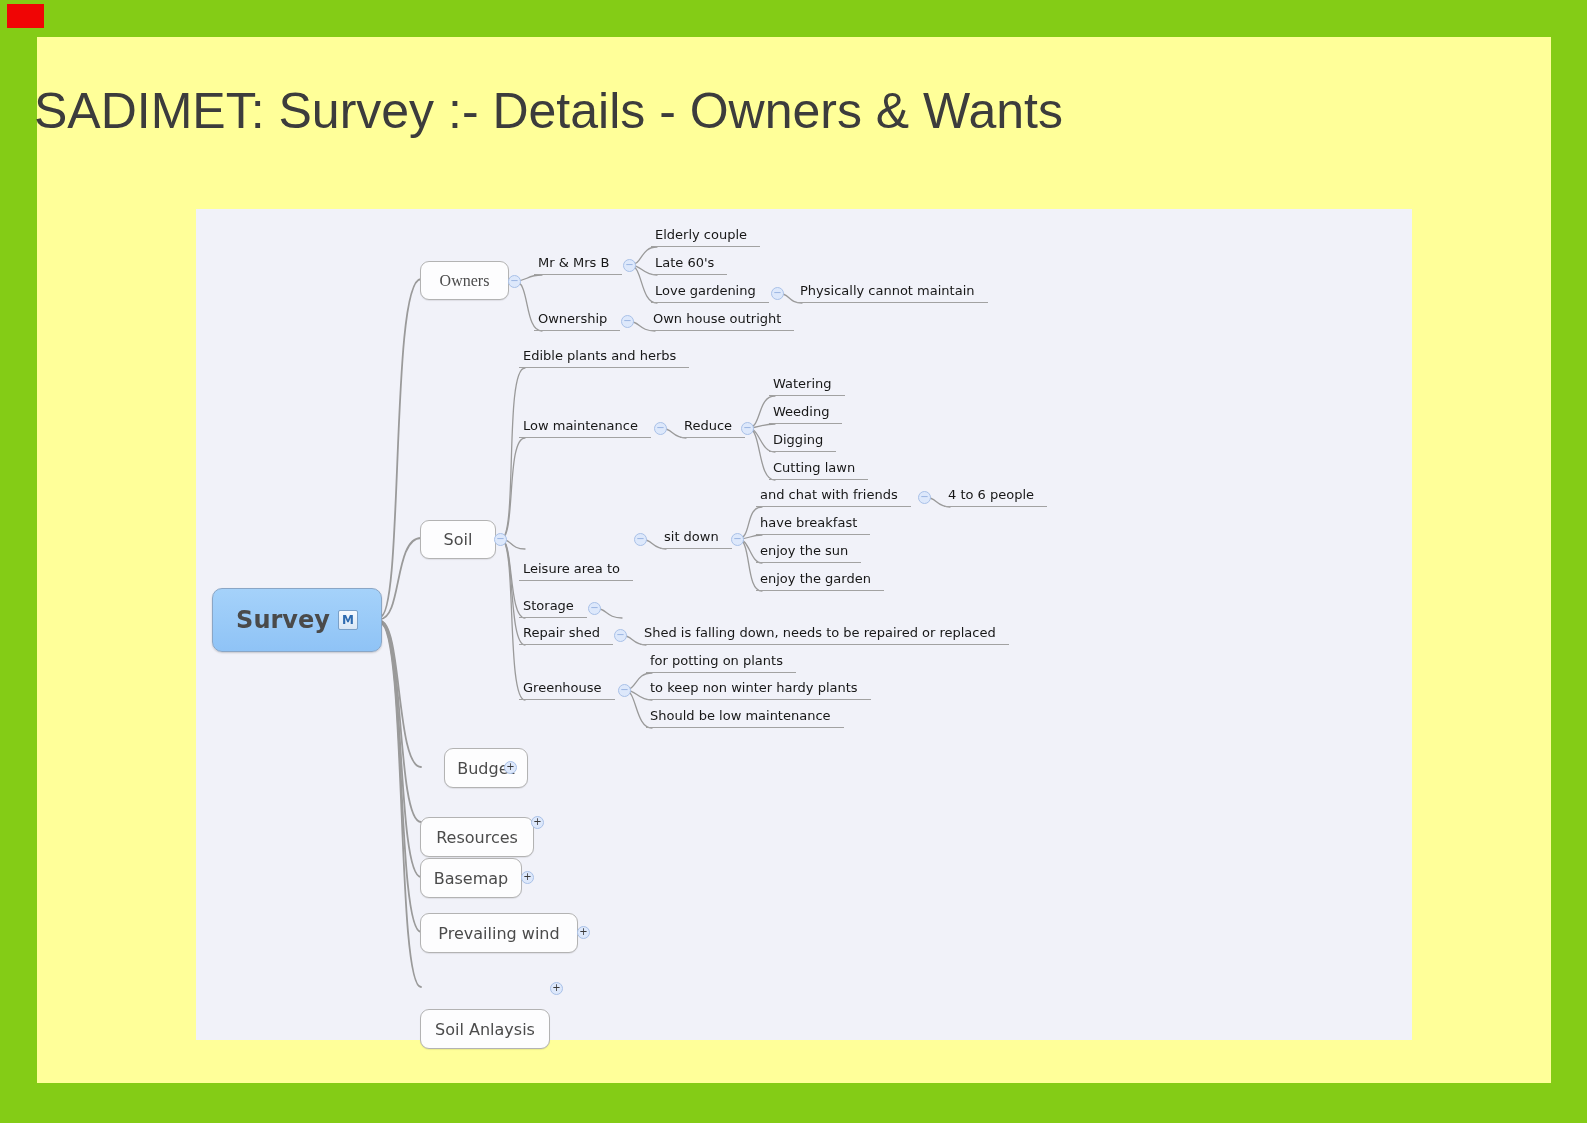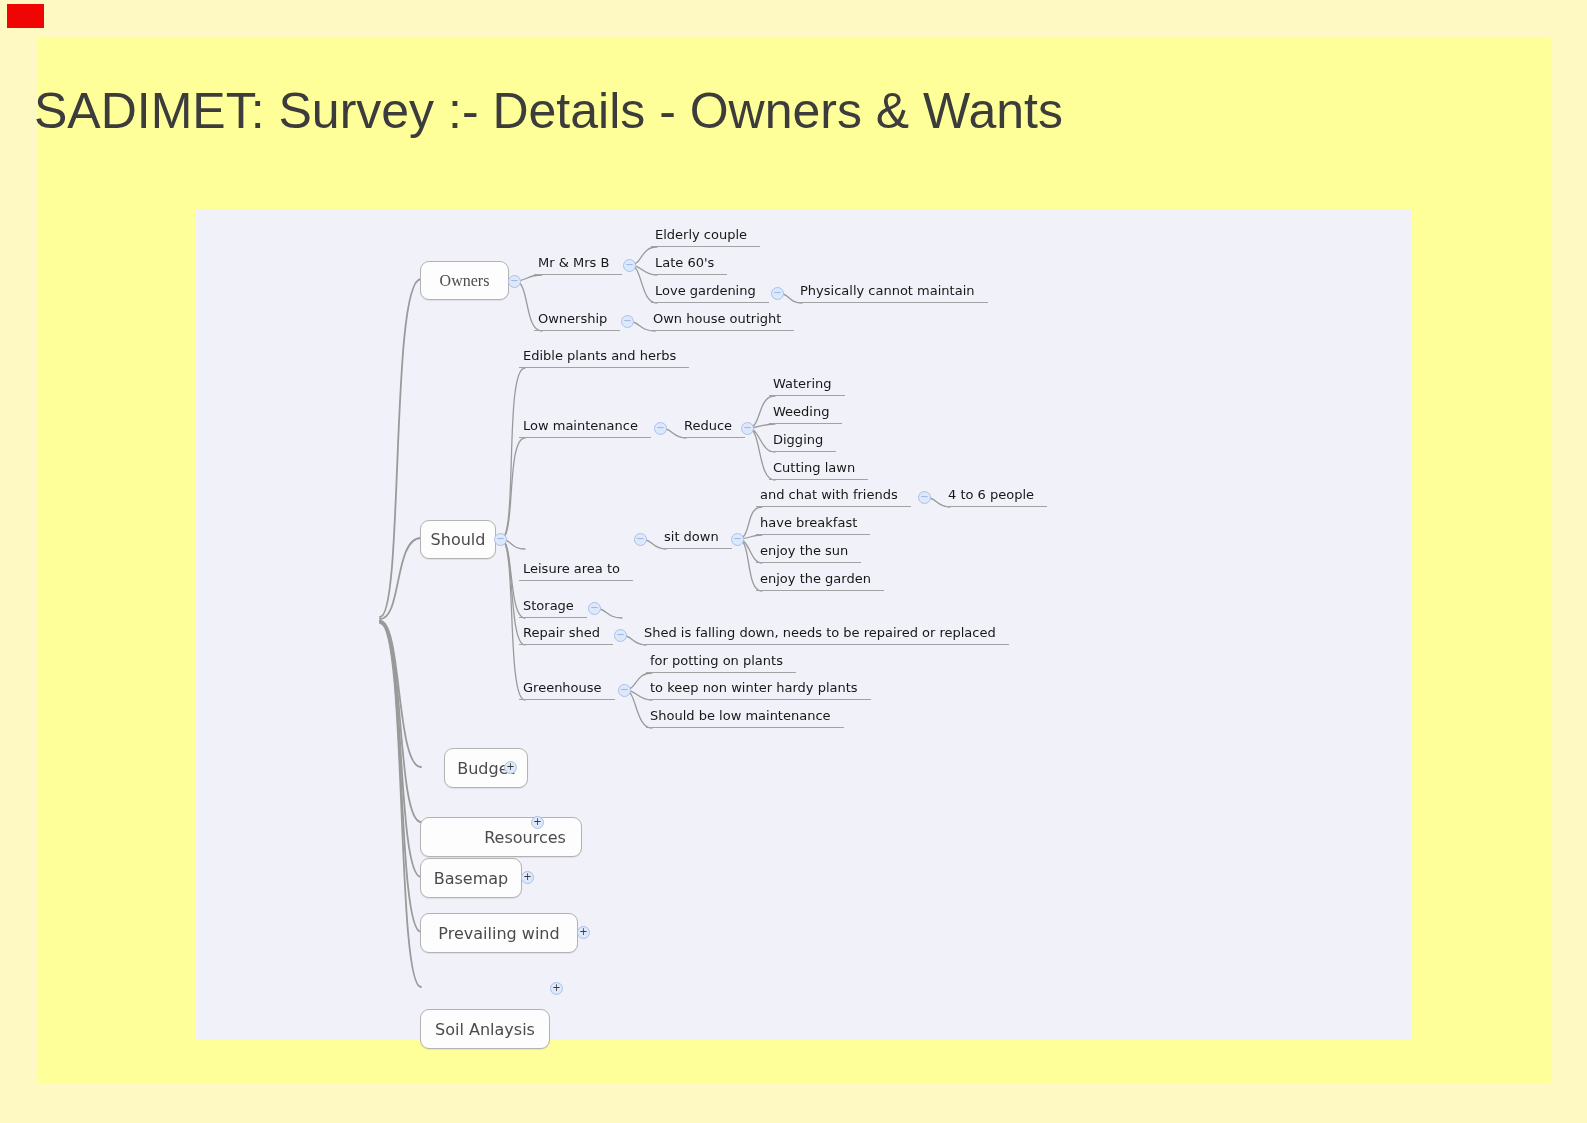--- a/index.html
+++ b/index.html
@@ -1,16 +1,16 @@
 <!DOCTYPE html>
 <html><head>
 <meta charset="utf-8">
 <style>
   html,body{margin:0;padding:0;}
-  .page{position:relative;width:1587px;height:1123px;background:#fef9c3;overflow:hidden;
+  .page{position:relative;width:1587px;height:1123px;background:#84cc16;overflow:hidden;
         font-family:"DejaVu Sans",sans-serif;}
   .red-marker{position:absolute;left:7px;top:4px;width:37px;height:24px;background:#f00505;}
   .paper{position:absolute;left:37px;top:37px;width:1514px;height:1046px;background:#ffff99;}
   .main-title{position:absolute;left:34px;top:82px;font-family:"Liberation Sans",sans-serif;
         font-size:50px;color:#3c3c3c;white-space:nowrap;letter-spacing:0px;}
   .canvas{position:absolute;left:196px;top:209px;width:1216px;height:831px;background:#f1f2f9;}
   .canvas svg{position:absolute;left:0;top:0;z-index:0;}
 
   
   .fork{position:absolute;z-index:2;white-space:nowrap;font-size:13px;color:#171717;
@@ -81,31 +81,35 @@
         <path d="M542,330 C556,330 549,382 566,382"></path>
         <path d="M729,288 C741,288 740,298 754,298"></path>
         <path d="M399,399 C411,399 410,409 426,409"></path>
         <path d="M425,426 C437,426 436,436 450,436"></path>
         <path d="M429,481 C441,481 439,464 456,464"></path>
         <path d="M429,481 C441,481 441,491 456,491"></path>
         <path d="M429,481 C441,481 439,519 456,519"></path>
       </g>
     </svg>
 
+    <div class="root-node" style="left:16px;top:379px;width:168px;height:62px;">
+      <span class="root-label">Survey</span>
+      <span class="m-badge">M</span>
+    </div>
 
     <div class="bubble" style="left:224px;top:52px;width:87px;height:37px;font-family:Liberation Serif, serif;">
         <span>Owners</span>
       </div>
     <div class="bubble" style="left:224px;top:311px;width:74px;height:37px;">
-        <span>Should</span>
+        <span>Soil</span>
       </div>
     <div class="bubble" style="left:224px;top:539px;width:82px;height:38px;margin-left:24px;">
         <span>Budget</span>
       </div>
-    <div class="bubble" style="left:224px;top:608px;width:112px;height:38px;padding-left:48px;">
+    <div class="bubble" style="left:224px;top:608px;width:112px;height:38px;">
         <span>Resources</span>
       </div>
     <div class="bubble" style="left:224px;top:649px;width:100px;height:38px;">
         <span>Basemap</span>
       </div>
     <div class="bubble" style="left:224px;top:704px;width:156px;height:38px;">
         <span>Prevailing wind</span>
       </div>
     <div class="bubble" style="left:224px;top:800px;width:128px;height:38px;">
         <span>Soil Anlaysis</span>

